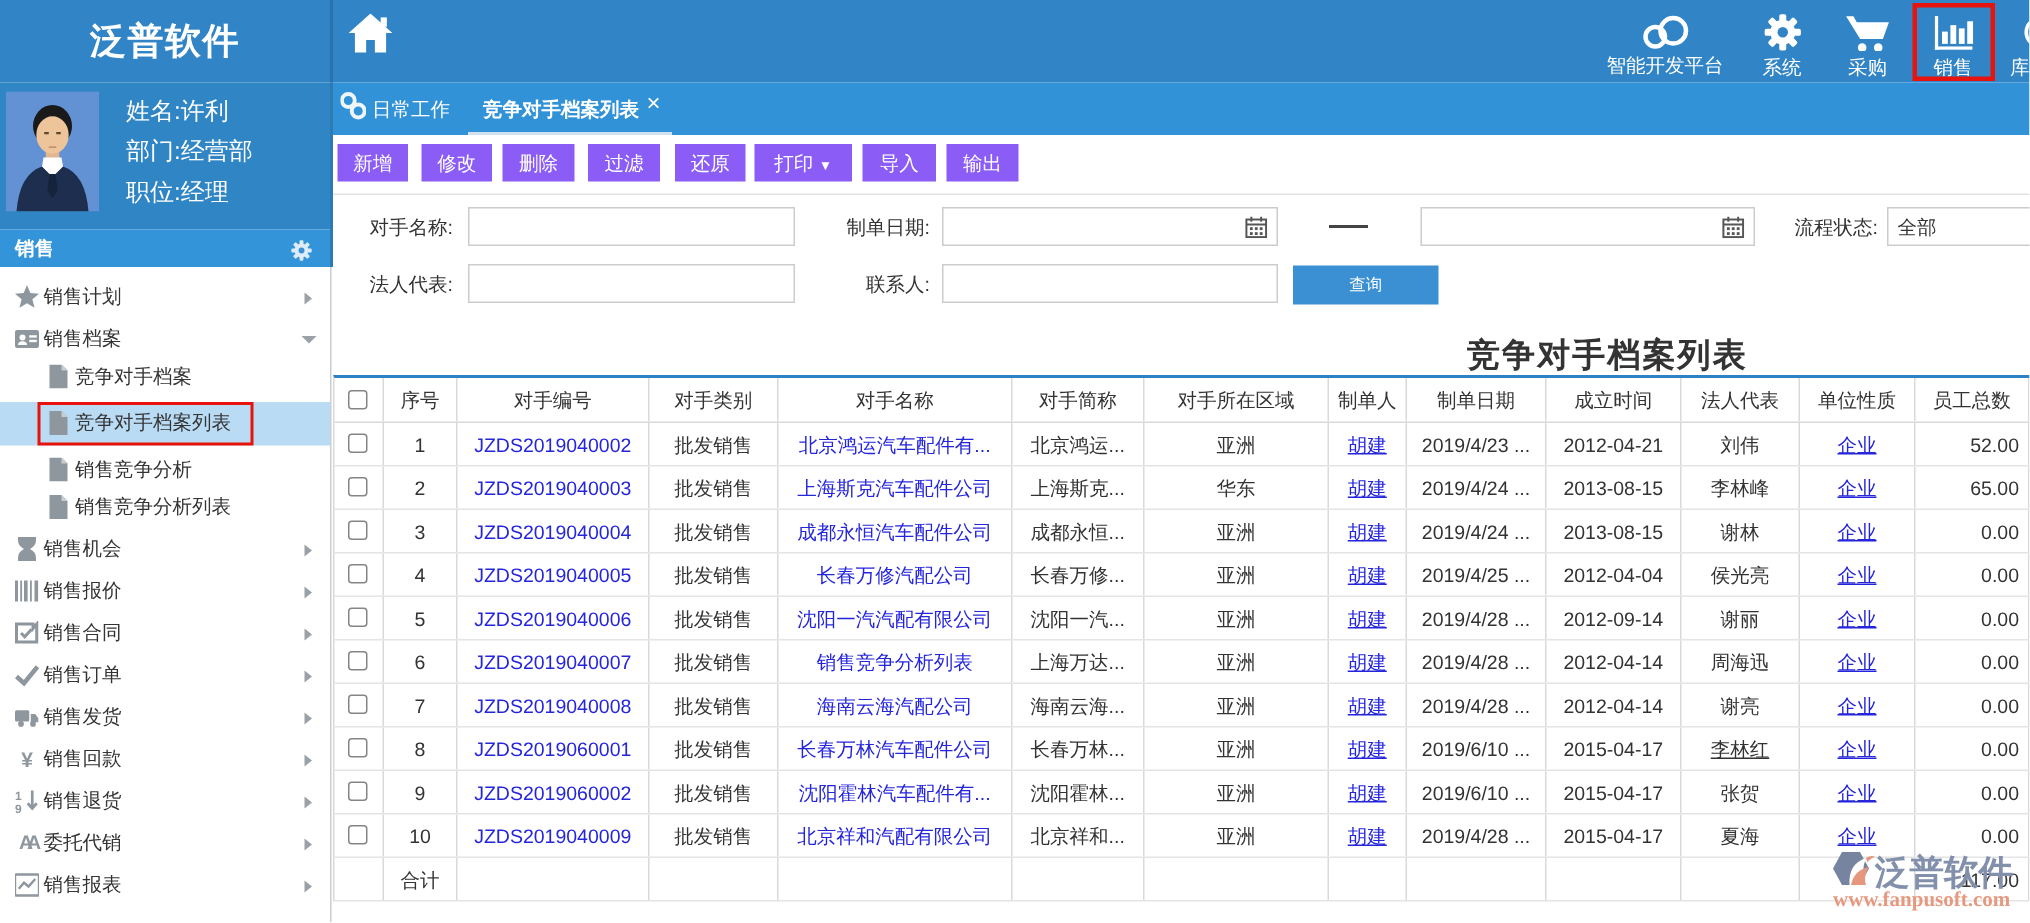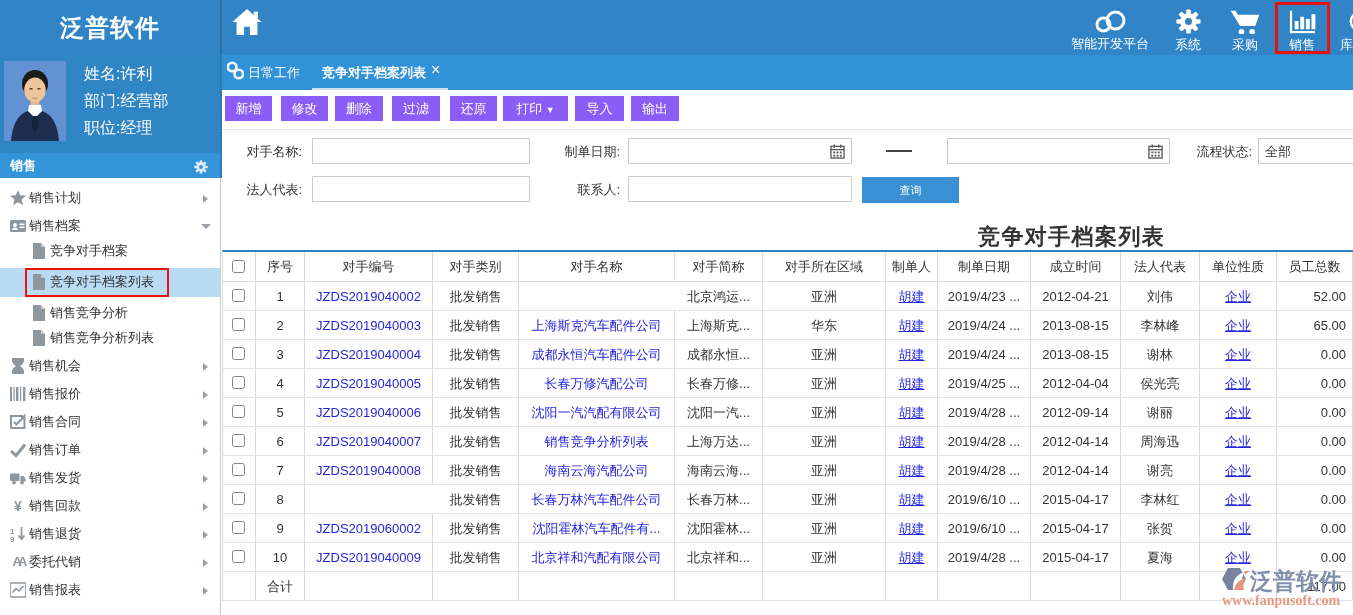--- a/index.html
+++ b/index.html
@@ -355,20 +355,21 @@
         <div class="tcell" style="left:977px;width:77px;">单位性质</div>
         <div class="tcell" style="left:1054px;width:76px;">员工总数</div>
       </div>
 <div class="trow" style="top:30px;height:29px;line-height:29px;">
         <div class="tcell" style="left:0;width:33px;">
           <span class="cb"></span>
         </div>
         <div class="tcell" style="left:33px;width:49px;">1</div>
         <div class="tcell" style="left:82px;width:128px;"><a class="lk">JZDS2019040002</a></div>
         <div class="tcell" style="left:210px;width:86px;">批发销售</div>
+        <div class="tcell" style="left:296px;width:156px;"><a class="lk">北京鸿运汽车配件有...</a></div>
         <div class="tcell" style="left:452px;width:88px;">北京鸿运...</div>
         <div class="tcell" style="left:540px;width:123px;">亚洲</div>
         <div class="tcell" style="left:663px;width:52px;"><a class="lku">胡建</a></div>
         <div class="tcell" style="left:715px;width:93px;">2019/4/23 ...</div>
         <div class="tcell" style="left:808px;width:90px;">2012-04-21</div>
         <div class="tcell" style="left:898px;width:79px;">刘伟</div>
         <div class="tcell" style="left:977px;width:77px;"><a class="lku">企业</a></div>
         <div class="tcell" style="left:1054px;width:76px;text-align:right;padding-right:6px;">52.00</div>
       </div>
 <div class="trow" style="top:59px;height:29px;line-height:29px;">
@@ -471,28 +472,29 @@
         <div class="tcell" style="left:808px;width:90px;">2012-04-14</div>
         <div class="tcell" style="left:898px;width:79px;">谢亮</div>
         <div class="tcell" style="left:977px;width:77px;"><a class="lku">企业</a></div>
         <div class="tcell" style="left:1054px;width:76px;text-align:right;padding-right:6px;">0.00</div>
       </div>
 <div class="trow" style="top:233px;height:29px;line-height:29px;">
         <div class="tcell" style="left:0;width:33px;">
           <span class="cb"></span>
         </div>
         <div class="tcell" style="left:33px;width:49px;">8</div>
+        <div class="tcell" style="left:82px;width:128px;"><a class="lk">JZDS2019060001</a></div>
         <div class="tcell" style="left:210px;width:86px;">批发销售</div>
         <div class="tcell" style="left:296px;width:156px;"><a class="lk">长春万林汽车配件公司</a></div>
         <div class="tcell" style="left:452px;width:88px;">长春万林...</div>
         <div class="tcell" style="left:540px;width:123px;">亚洲</div>
         <div class="tcell" style="left:663px;width:52px;"><a class="lku">胡建</a></div>
         <div class="tcell" style="left:715px;width:93px;">2019/6/10 ...</div>
         <div class="tcell" style="left:808px;width:90px;">2015-04-17</div>
-        <div class="tcell" style="left:898px;width:79px;">李林红</div>
+        <div class="tcell" style="left:898px;width:79px;text-decoration:underline;">李林红</div>
         <div class="tcell" style="left:977px;width:77px;"><a class="lku">企业</a></div>
         <div class="tcell" style="left:1054px;width:76px;text-align:right;padding-right:6px;">0.00</div>
       </div>
 <div class="trow" style="top:262px;height:29px;line-height:29px;">
         <div class="tcell" style="left:0;width:33px;">
           <span class="cb"></span>
         </div>
         <div class="tcell" style="left:33px;width:49px;">9</div>
         <div class="tcell" style="left:82px;width:128px;"><a class="lk">JZDS2019060002</a></div>
         <div class="tcell" style="left:210px;width:86px;">批发销售</div>

